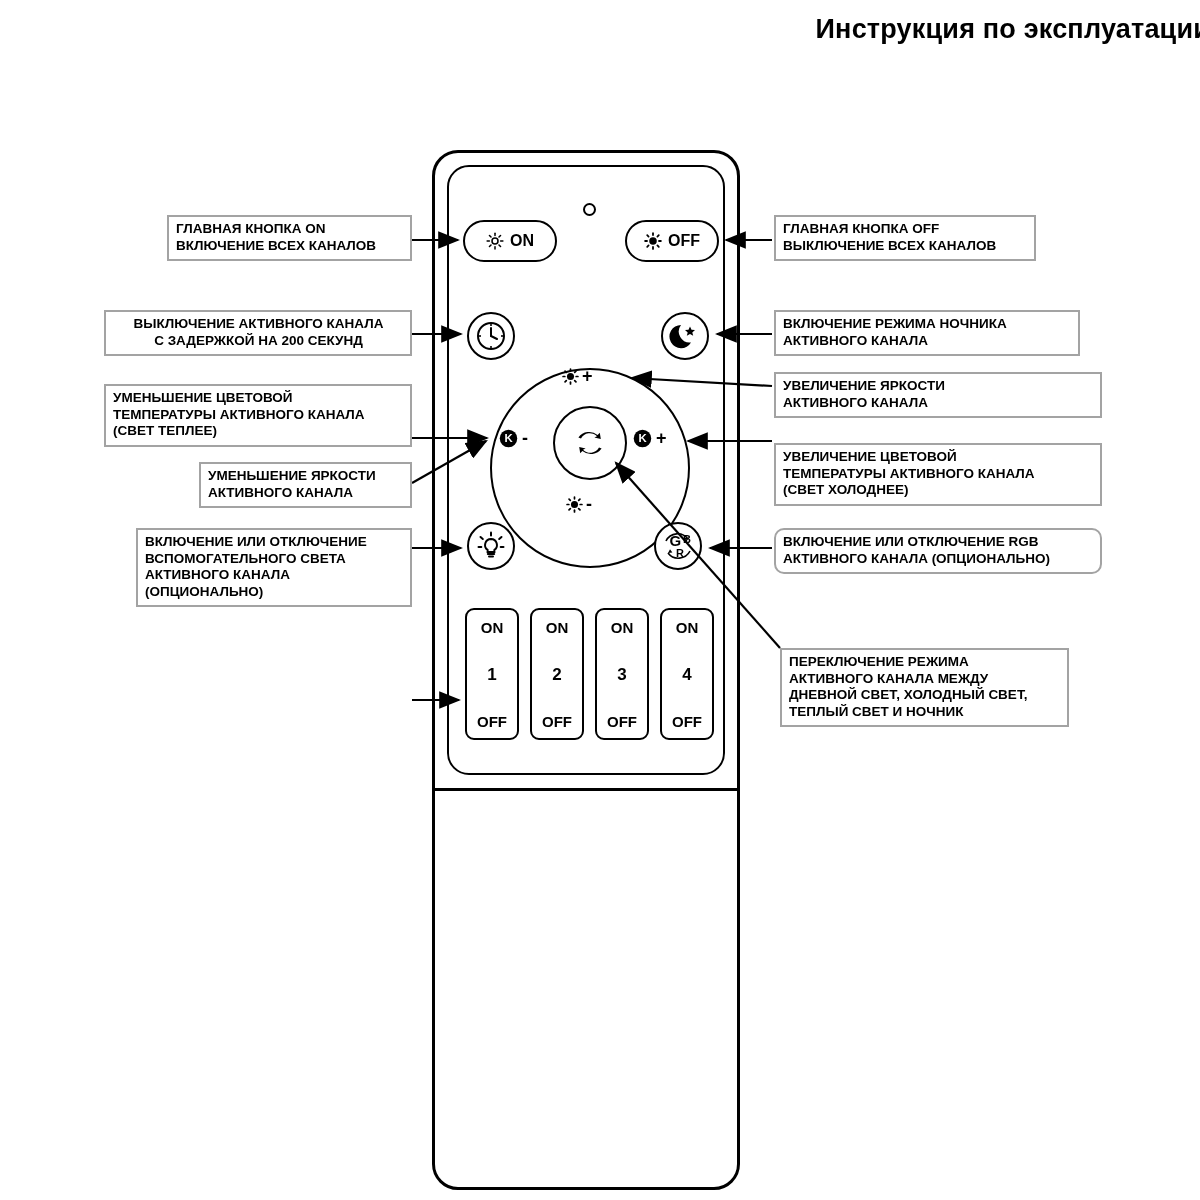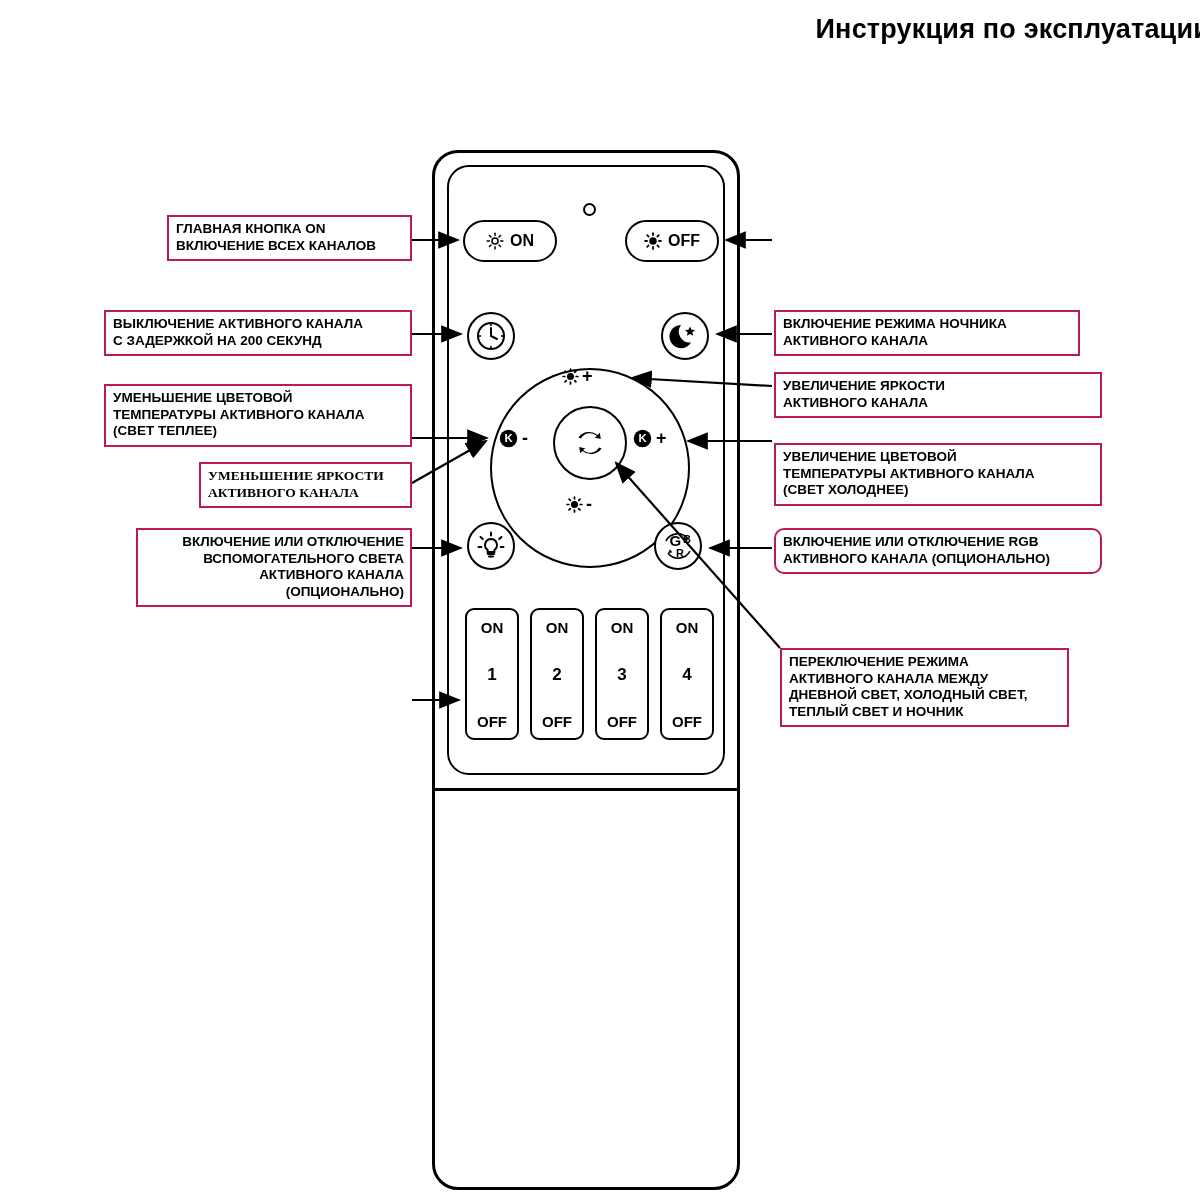--- a/index.html
+++ b/index.html
@@ -34,21 +34,21 @@
     position: absolute;
     left: 0; top: 73px;
     width: 1200px;
     text-align: center;
     font-size: 18px;
     font-weight: bold;
   }
   
   .callout {
     position: absolute;
-    border: 2px solid #be185d;
+    border: 2px solid #a3a3a3;
     background: #fff;
     box-sizing: border-box;
     padding: 4px 6px 5px 7px;
     font-size: 13.5px;
     font-weight: bold;
     line-height: 1.23;
     text-transform: uppercase;
   }
   .callout div { white-space: pre; }
   
@@ -379,54 +379,58 @@
       <line x1="780" y1="648" x2="616" y2="463"></line>
     </g>
     <line x1="366" y1="440" x2="412" y2="438" stroke="#000" stroke-width="2.2"></line>
   </svg>
 
   <div class="callout" style="left:167px; top:215px; width:245px;">
     <div>ГЛАВНАЯ КНОПКА ON</div>
     <div>ВКЛЮЧЕНИЕ ВСЕХ КАНАЛОВ</div>
   </div>
 
-
-  <div class="callout" style="left:104px; top:310px; width:308px;">
+  <div class="callout" style="left:774px; top:215px; width:262px;">
+    <div>ГЛАВНАЯ КНОПКА OFF</div>
+    <div>ВЫКЛЮЧЕНИЕ ВСЕХ КАНАЛОВ</div>
+  </div>
+
+  <div class="callout" style="left:104px; top:310px; width:308px;text-align:center;">
     <div>ВЫКЛЮЧЕНИЕ АКТИВНОГО КАНАЛА</div>
     <div>С ЗАДЕРЖКОЙ НА 200 СЕКУНД</div>
   </div>
 
   <div class="callout" style="left:774px; top:310px; width:306px;">
     <div>ВКЛЮЧЕНИЕ РЕЖИМА НОЧНИКА</div>
     <div>АКТИВНОГО КАНАЛА</div>
   </div>
 
   <div class="callout" style="left:104px; top:384px; width:308px;">
     <div>УМЕНЬШЕНИЕ ЦВЕТОВОЙ</div>
     <div>ТЕМПЕРАТУРЫ АКТИВНОГО КАНАЛА</div>
     <div>(СВЕТ ТЕПЛЕЕ)</div>
   </div>
 
   <div class="callout" style="left:774px; top:372px; width:328px;">
     <div>УВЕЛИЧЕНИЕ ЯРКОСТИ</div>
     <div>АКТИВНОГО КАНАЛА</div>
   </div>
 
-  <div class="callout" style="left:199px; top:462px; width:213px;font-family:Liberation Serif, serif;">
+  <div class="callout" style="left:199px; top:462px; width:213px;">
     <div>УМЕНЬШЕНИЕ ЯРКОСТИ</div>
     <div>АКТИВНОГО КАНАЛА</div>
   </div>
 
   <div class="callout" style="left:774px; top:443px; width:328px;">
     <div>УВЕЛИЧЕНИЕ ЦВЕТОВОЙ</div>
     <div>ТЕМПЕРАТУРЫ АКТИВНОГО КАНАЛА</div>
     <div>(СВЕТ ХОЛОДНЕЕ)</div>
   </div>
 
-  <div class="callout" style="left:136px; top:528px; width:276px;text-align:right;">
+  <div class="callout" style="left:136px; top:528px; width:276px;">
     <div>ВКЛЮЧЕНИЕ ИЛИ ОТКЛЮЧЕНИЕ</div>
     <div>ВСПОМОГАТЕЛЬНОГО СВЕТА</div>
     <div>АКТИВНОГО КАНАЛА</div>
     <div>(ОПЦИОНАЛЬНО)</div>
   </div>
 
   <div class="callout" style="left:774px; top:528px; width:328px;border-radius:10px;">
     <div>ВКЛЮЧЕНИЕ ИЛИ ОТКЛЮЧЕНИЕ RGB</div>
     <div>АКТИВНОГО КАНАЛА (ОПЦИОНАЛЬНО)</div>
   </div>

